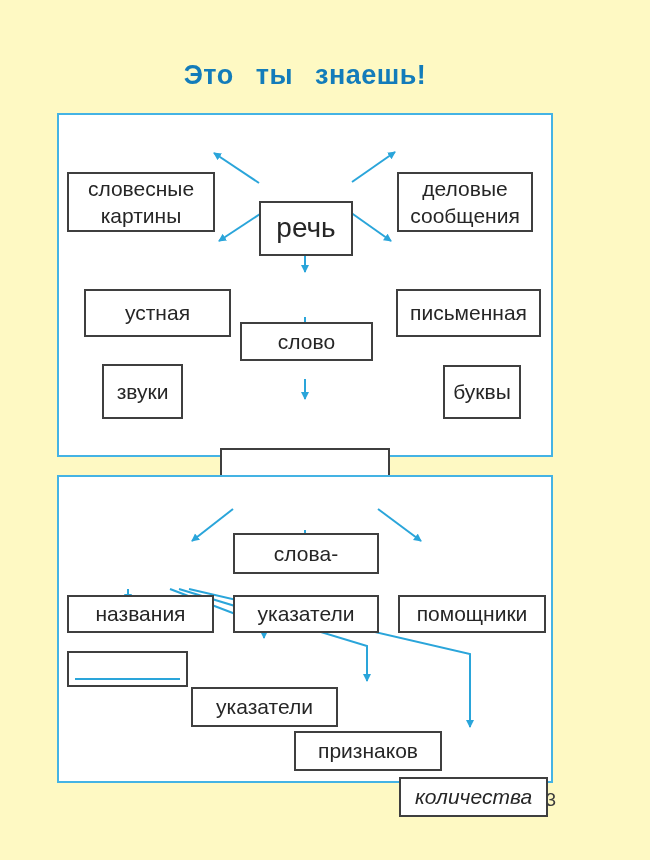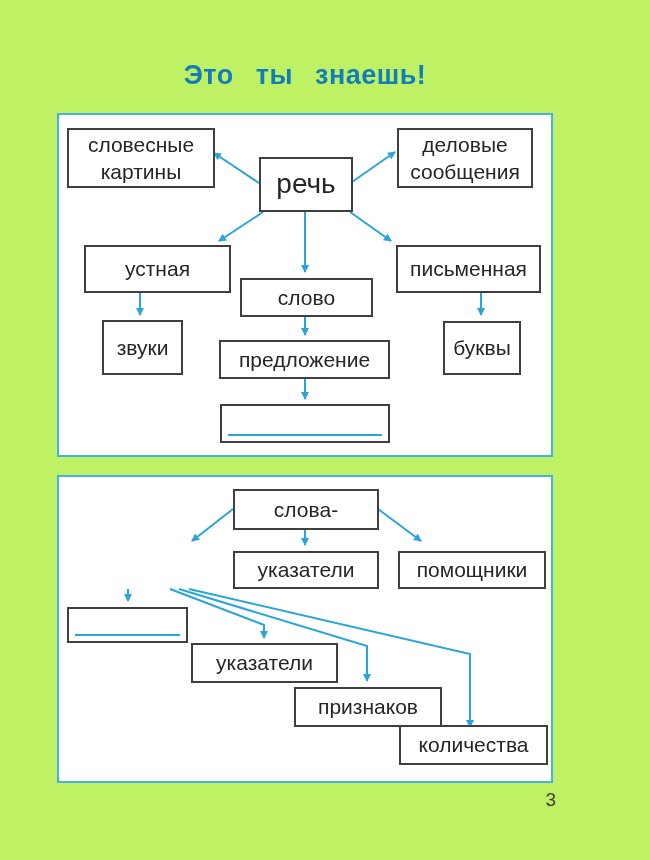--- a/index.html
+++ b/index.html
@@ -4,41 +4,42 @@
 <style>
   :root{
     --frame-blue:#44b3e4;
     --arrow-blue:#2aa5da;
     --title-blue:#137cba;
     --box-border:#3f3f3f;
     --text-dark:#262626;
   }
   html,body{margin:0;padding:0;background:#ffffff;}
   body{font-family:"Liberation Sans","DejaVu Sans",sans-serif;color:var(--text-dark);}
-  .canvas{position:relative;width:650px;height:860px;background:#bef264;overflow:hidden;}
+  .canvas{position:relative;width:650px;height:860px;background:#fef9c3;overflow:hidden;}
   .page-title{
     position:absolute;left:57px;top:60px;width:496px;
     text-align:center;font-size:27px;font-weight:bold;color:var(--title-blue);
     word-spacing:14px;letter-spacing:0.5px;
   }
   .panel{
     position:absolute;left:57px;width:496px;
     border:2px solid var(--frame-blue);background:#ffffff;box-sizing:border-box;
   }
   .panel-1{top:113px;height:344px;}
   .panel-2{top:475px;height:308px;}
   .arrow-layer{position:absolute;left:0;top:0;pointer-events:none;}
   .arrow-layer path{stroke:var(--arrow-blue);stroke-width:2;fill:none;}
   .arrow-layer marker path{fill:var(--arrow-blue);stroke:none;}
   .node{
     position:absolute;box-sizing:border-box;
     border:2px solid var(--box-border);background:#ffffff;
     display:flex;align-items:center;justify-content:center;
     text-align:center;font-size:21px;line-height:1.3;color:var(--text-dark);
     padding:2px 18px;
+    margin-top:44px;
   }
   .node-big{font-size:28px;}
   .blank-line{
     position:absolute;left:6px;right:6px;bottom:5px;height:2px;
     background:var(--arrow-blue);
   }
   .page-number{
     position:absolute;left:520px;top:789px;width:36px;
     text-align:right;font-size:19px;color:#3c3c3c;
   }
@@ -77,21 +78,20 @@
     <div class="node" style="left:25px;top:130px;width:147px;height:48px;">устная</div>
 
     <div class="node" style="left:337px;top:130px;width:145px;height:48px;">письменная</div>
 
     <div class="node" style="left:181px;top:163px;width:133px;height:39px;">слово</div>
 
     <div class="node" style="left:43px;top:205px;width:81px;height:55px;">звуки</div>
 
     <div class="node" style="left:384px;top:206px;width:78px;height:54px;">буквы</div>
 
-    <div class="node" style="left:160px;top:225px;width:171px;height:39px;">предложение</div>
 
     <div class="node" style="left:161px;top:289px;width:170px;height:39px;">
       <span class="blank-line"></span>
     </div>
   </div>
 
   <div class="panel panel-2">
     <svg class="arrow-layer" width="492" height="304" viewBox="0 0 492 304">
       <defs>
         <marker id="ah2" markerWidth="9" markerHeight="9" refX="7" refY="4" orient="auto" markerUnits="userSpaceOnUse">
@@ -102,31 +102,32 @@
       <path d="M246,53 L246,68" marker-end="url(#ah2)"></path>
       <path d="M319,32 L362,64" marker-end="url(#ah2)"></path>
       <path d="M69,112 L69,124" marker-end="url(#ah2)"></path>
       <path d="M111,112 L205,148 L205,161" marker-end="url(#ah2)"></path>
       <path d="M120,112 L308,169 L308,204" marker-end="url(#ah2)"></path>
       <path d="M130,112 L411,177 L411,250" marker-end="url(#ah2)"></path>
     </svg>
 
     <div class="node" style="left:174px;top:12px;width:146px;height:41px;">слова-</div>
 
+    <div class="node" style="left:8px;top:74px;width:147px;height:38px;">названия</div>
 
     <div class="node" style="left:339px;top:74px;width:148px;height:38px;">помощники</div>
 
     <div class="node" style="left:174px;top:74px;width:146px;height:38px;">указатели</div>
 
     <div class="node" style="left:8px;top:130px;width:121px;height:36px;">
       <span class="blank-line"></span>
     </div>
 
     <div class="node" style="left:132px;top:166px;width:147px;height:40px;">указатели</div>
 
     <div class="node" style="left:235px;top:210px;width:148px;height:40px;">признаков</div>
 
-    <div class="node" style="left:340px;top:248px;width:149px;height:40px;">количества</div>
+    <div class="node" style="left:340px;top:256px;width:149px;height:40px;font-style:italic;">количества</div>
   </div>
 
   <div class="page-number">3</div>
 
 </div>
 
 </body></html>

